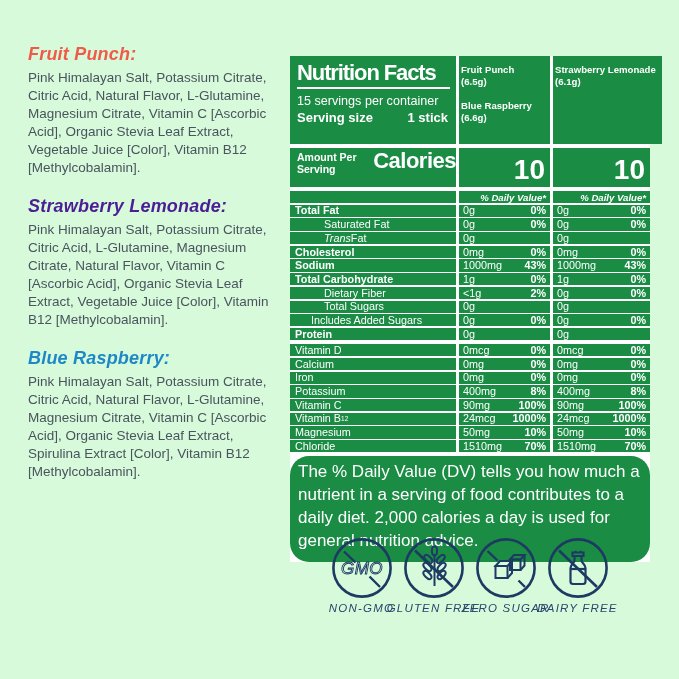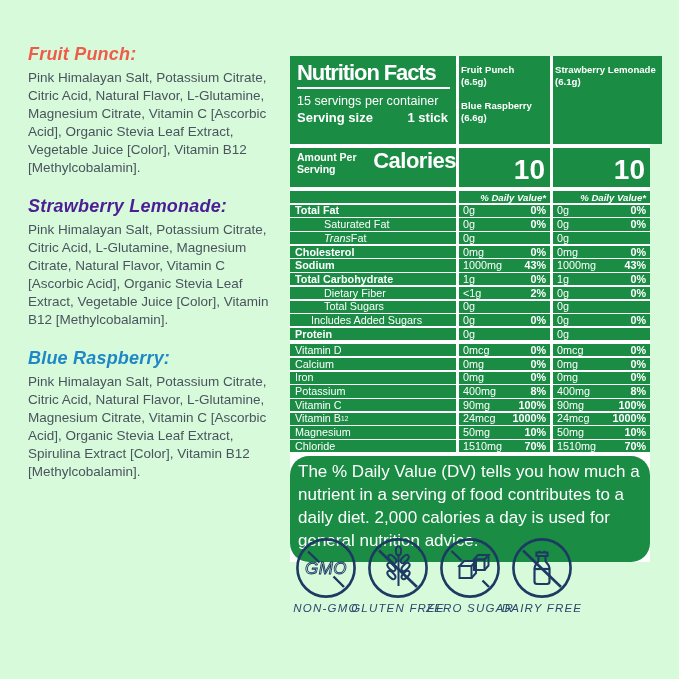--- a/index.html
+++ b/index.html
@@ -46,21 +46,21 @@
   .name.i2{padding-left:21px;}
   .name sub{font-size:6.5px;}
   .val{display:flex;align-items:center;justify-content:space-between;
        font-size:10.8px;padding:0 4px 0 4px;line-height:1;}
   .val .pct{font-weight:bold;}
 
   .footnote{background:var(--green);padding:5px 8px 9px 8px;font-size:17px;line-height:1.35;border-radius:19px;}
 
   
   .badges{position:absolute;left:290px;top:536px;width:359px;
-          display:flex;justify-content:flex-start;}
+          display:flex;justify-content:center;}
   .badge{display:flex;flex-direction:column;align-items:center;width:72px;}
   .badge-icon svg{display:block;}
   .badge-label{margin-top:2px;font-size:11.5px;font-style:italic;letter-spacing:1.2px;
                color:#2a476d;white-space:nowrap;}
 </style>
 </head>
 <body>
 
 <div class="canvas">
 

